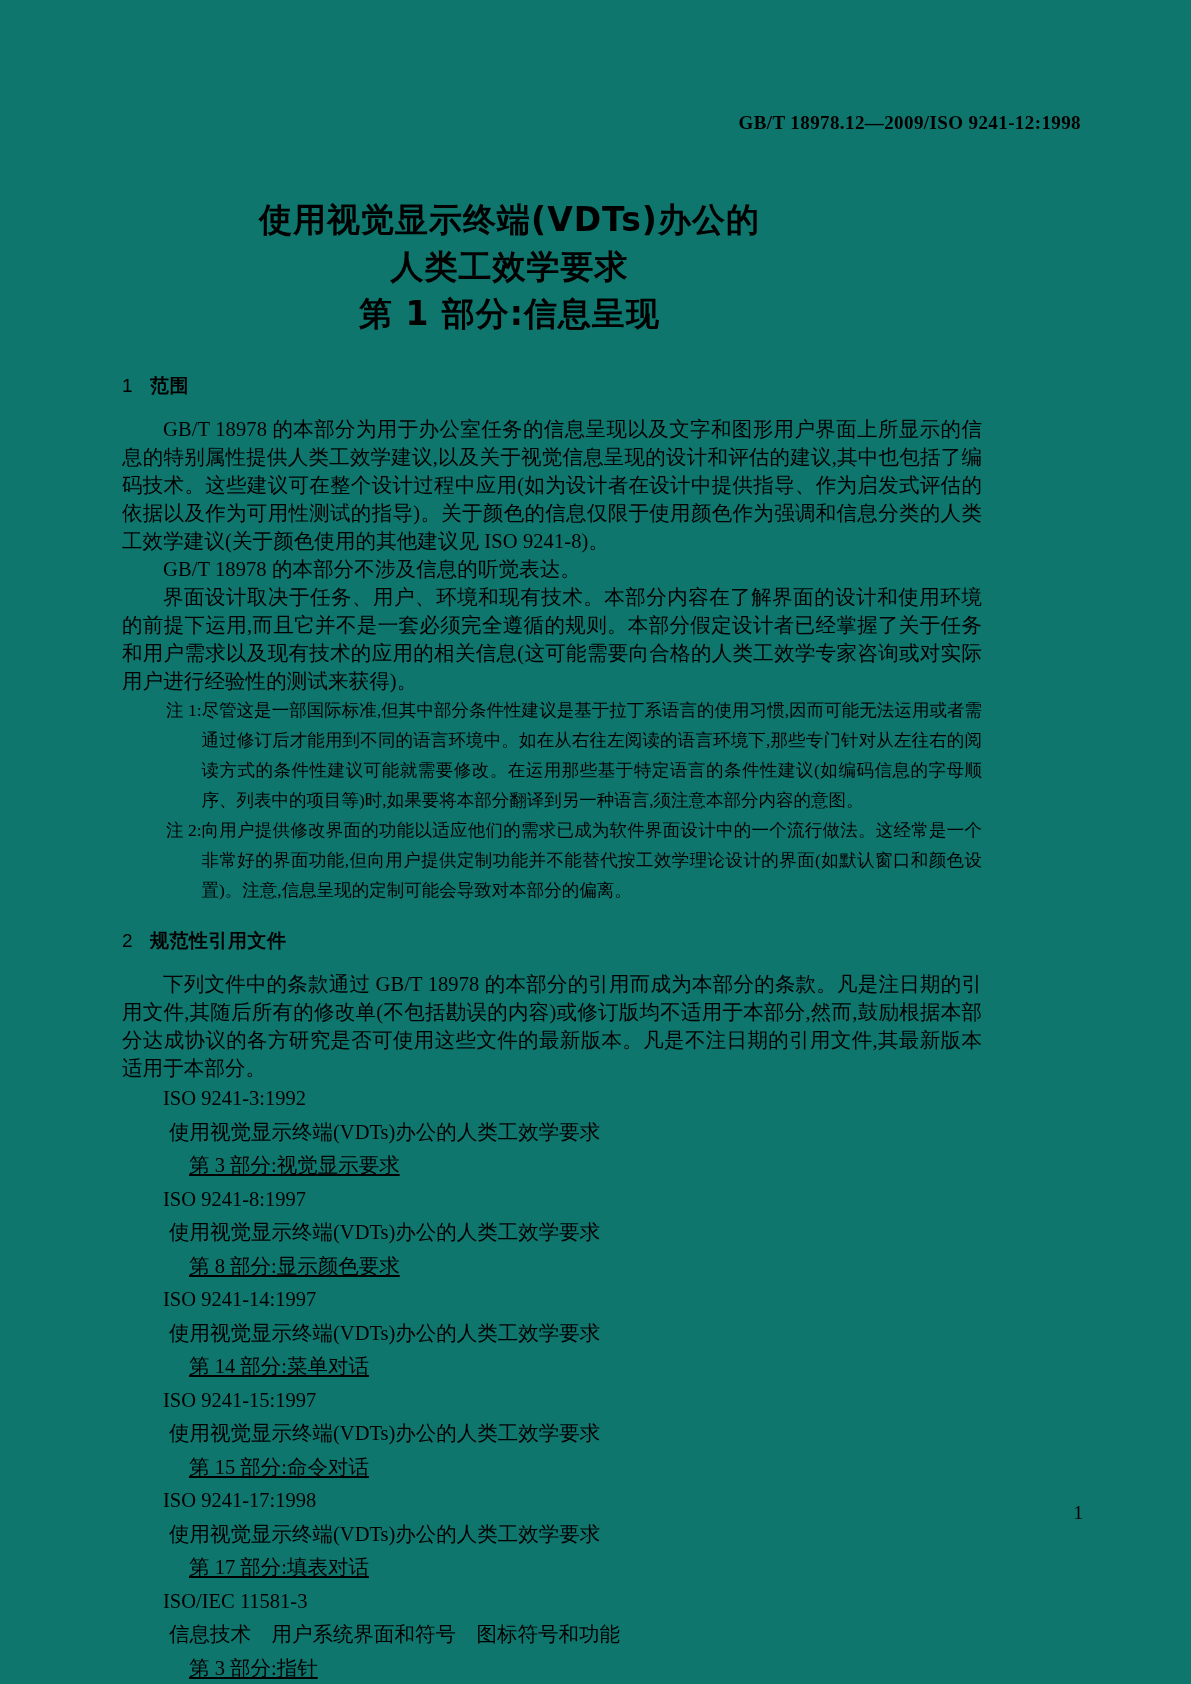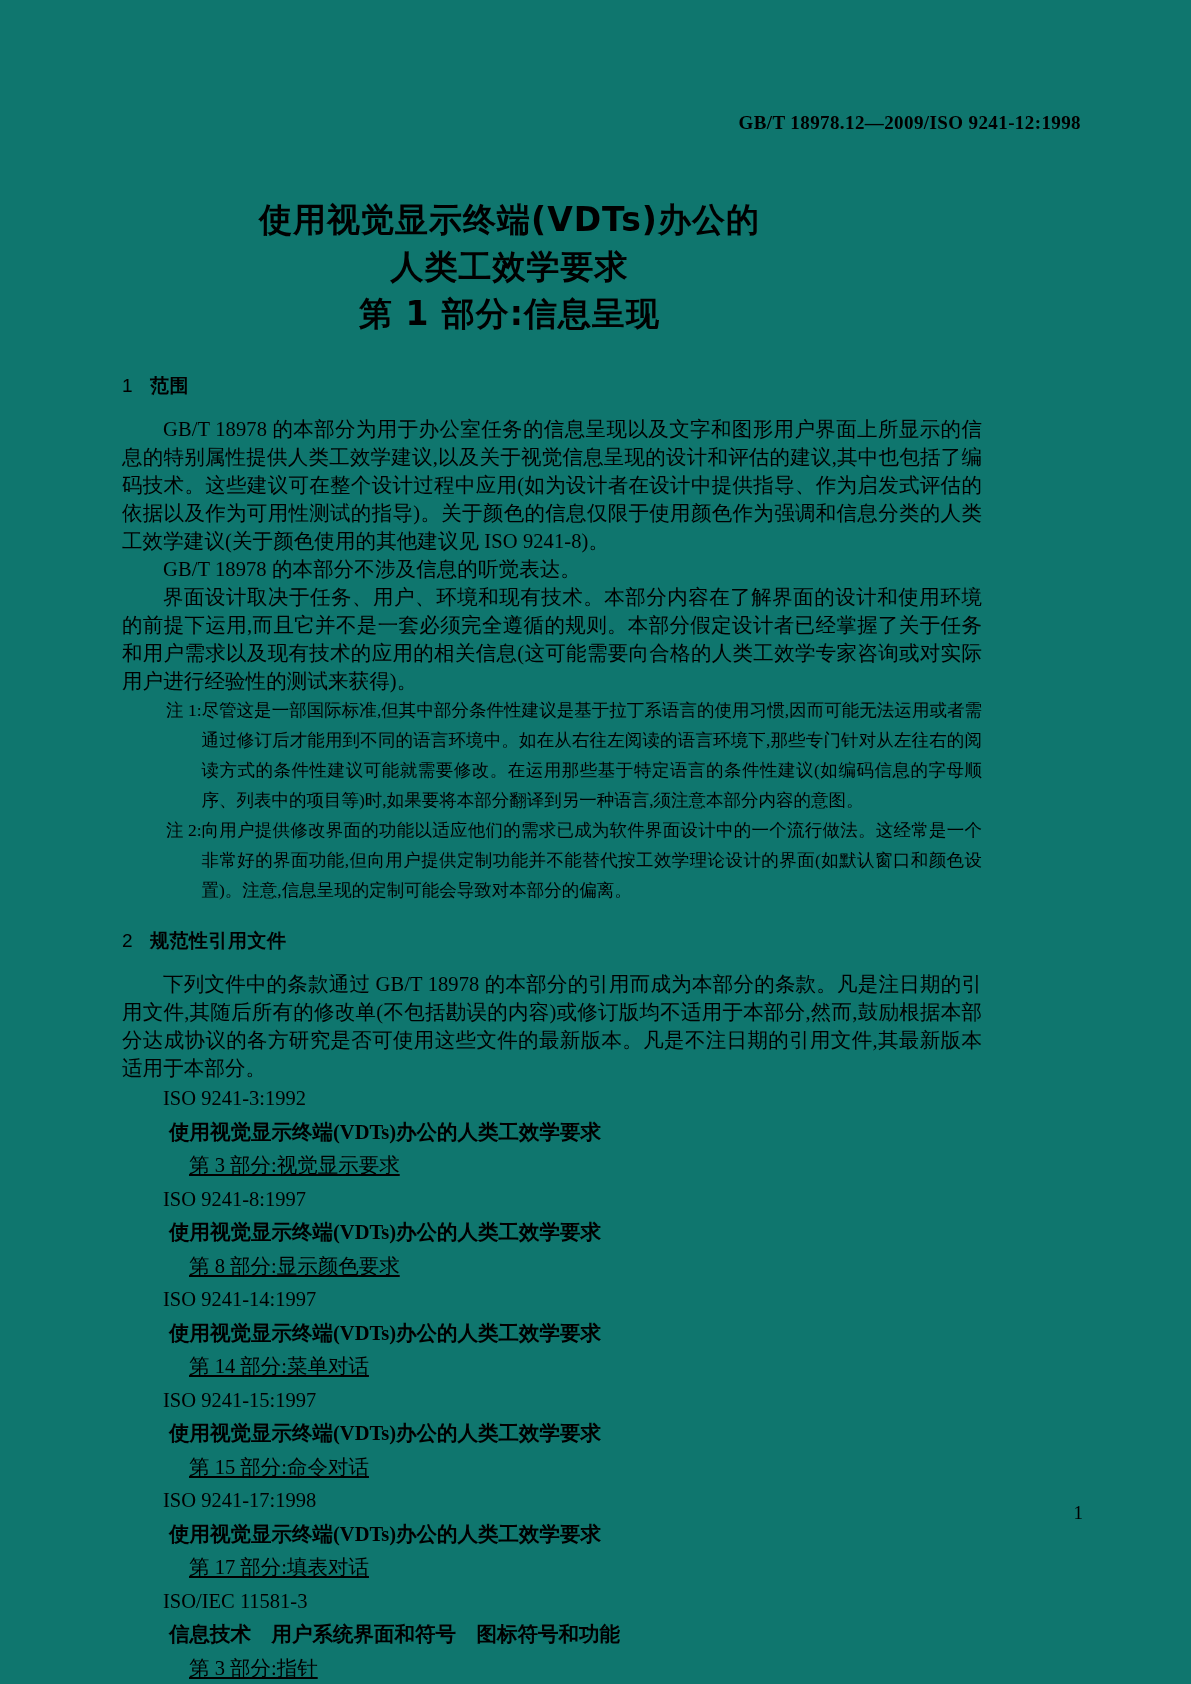--- a/index.html
+++ b/index.html
@@ -111,21 +111,20 @@
     white-space: nowrap;
     flex-direction: column;
   }
   .ref-row .ref-id {
     flex: 0 0 auto;
     min-width: 178px;
   }
   .ref-row .ref-title {
     flex: 0 0 auto;
     padding-left: 6px;
-    font-weight: bold;
   }
   .ref-row .ref-part {
     flex: 0 0 auto;
     padding-left: 26px;
     text-decoration: underline;
   }
 
   
   .term-num {
     font-family: "Liberation Sans", "DejaVu Sans", sans-serif;

